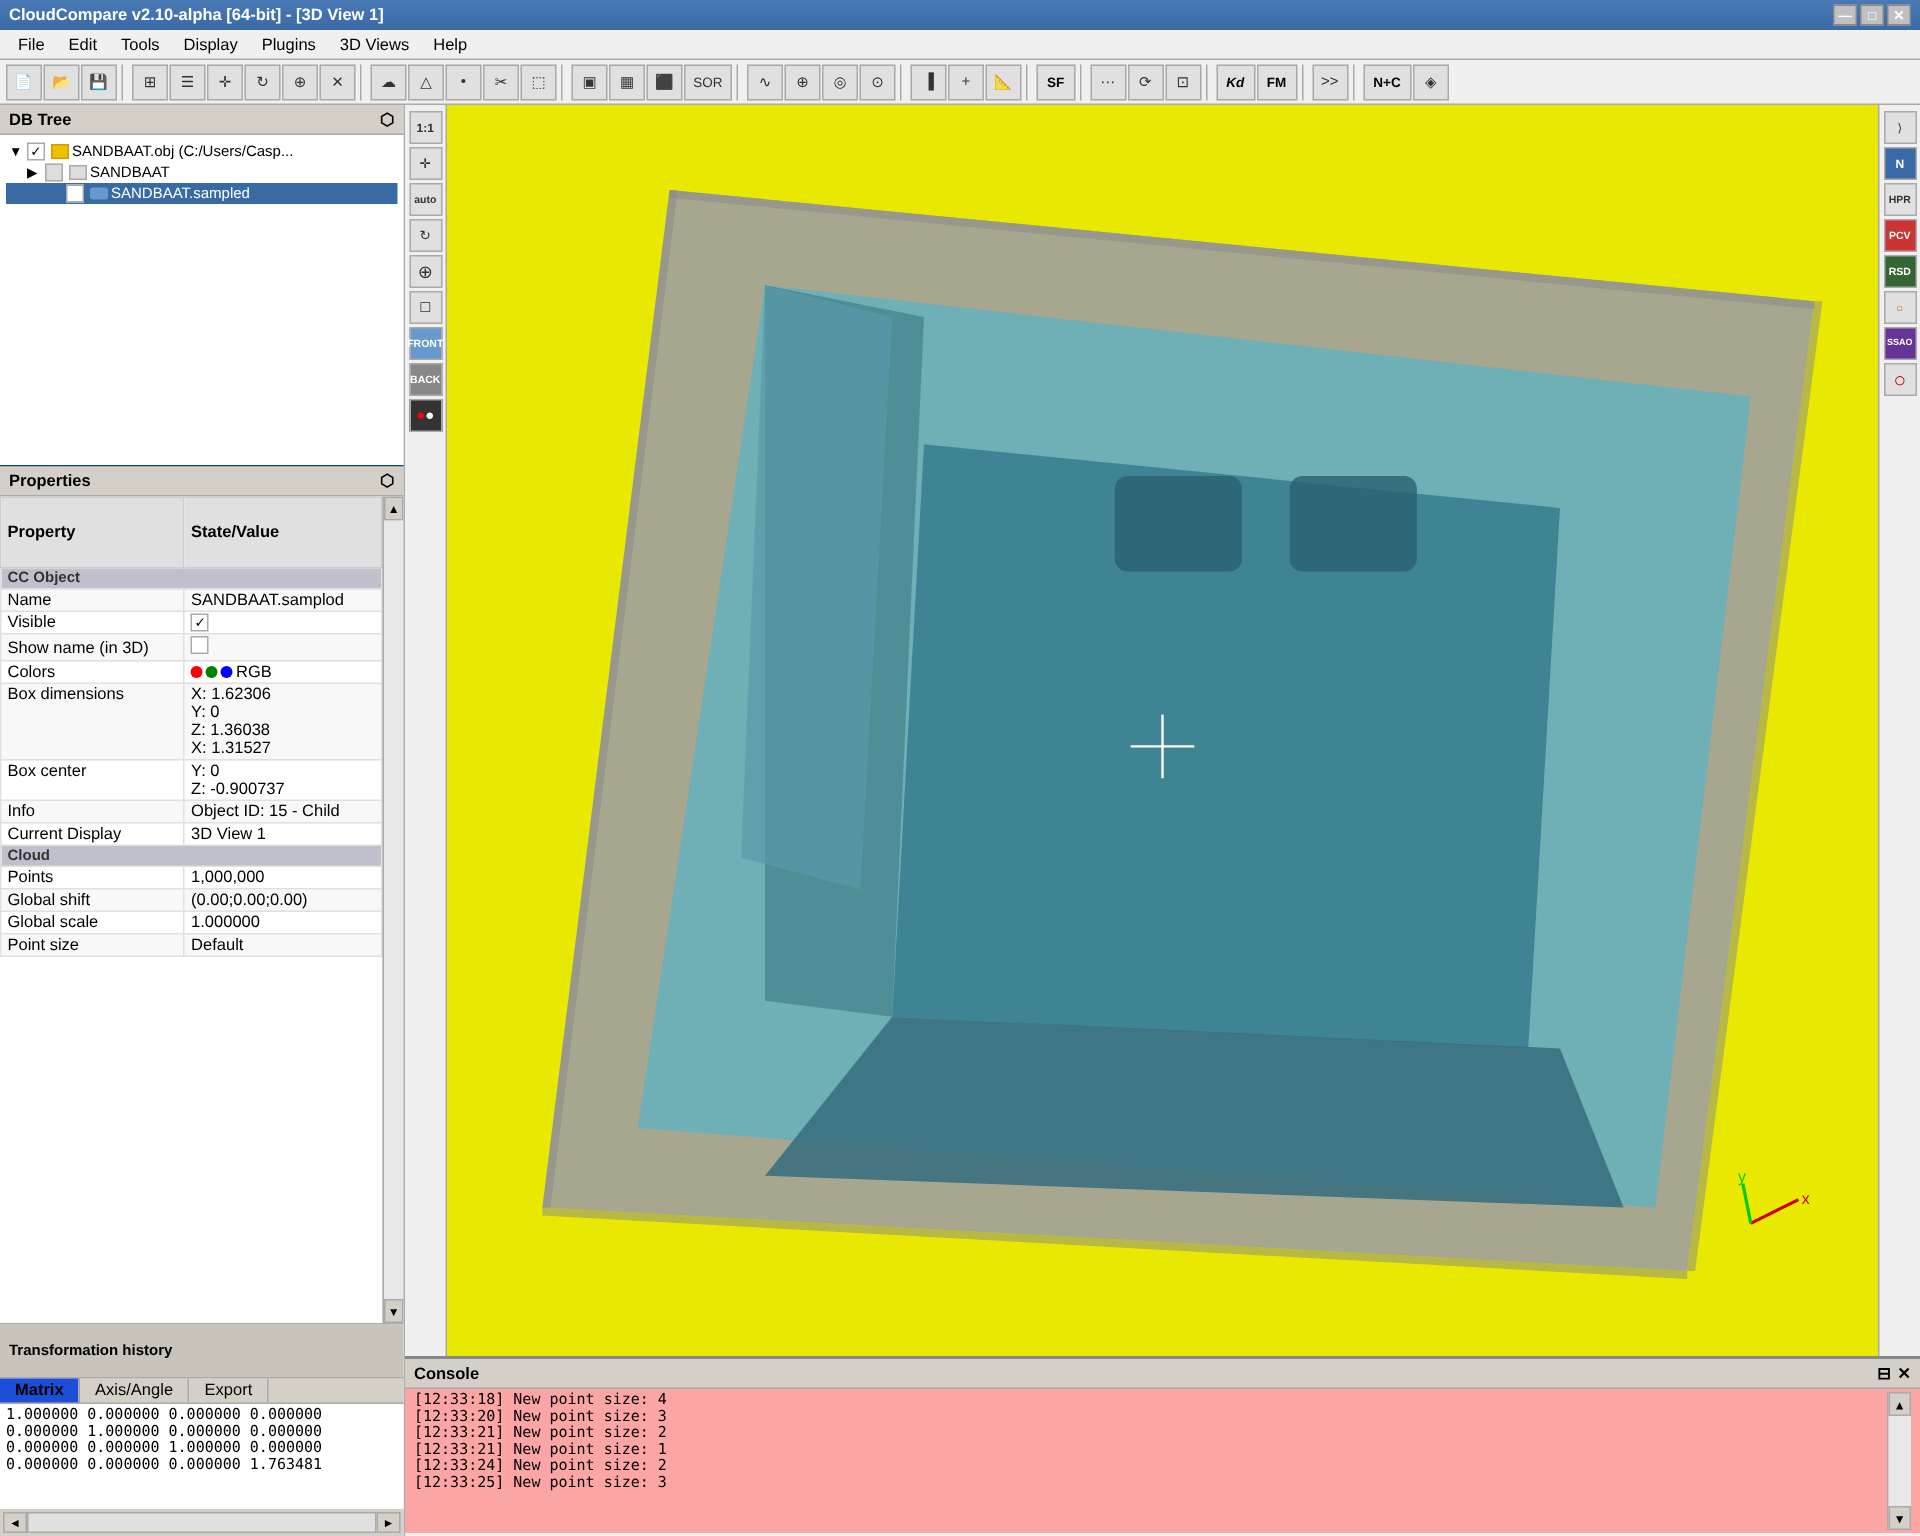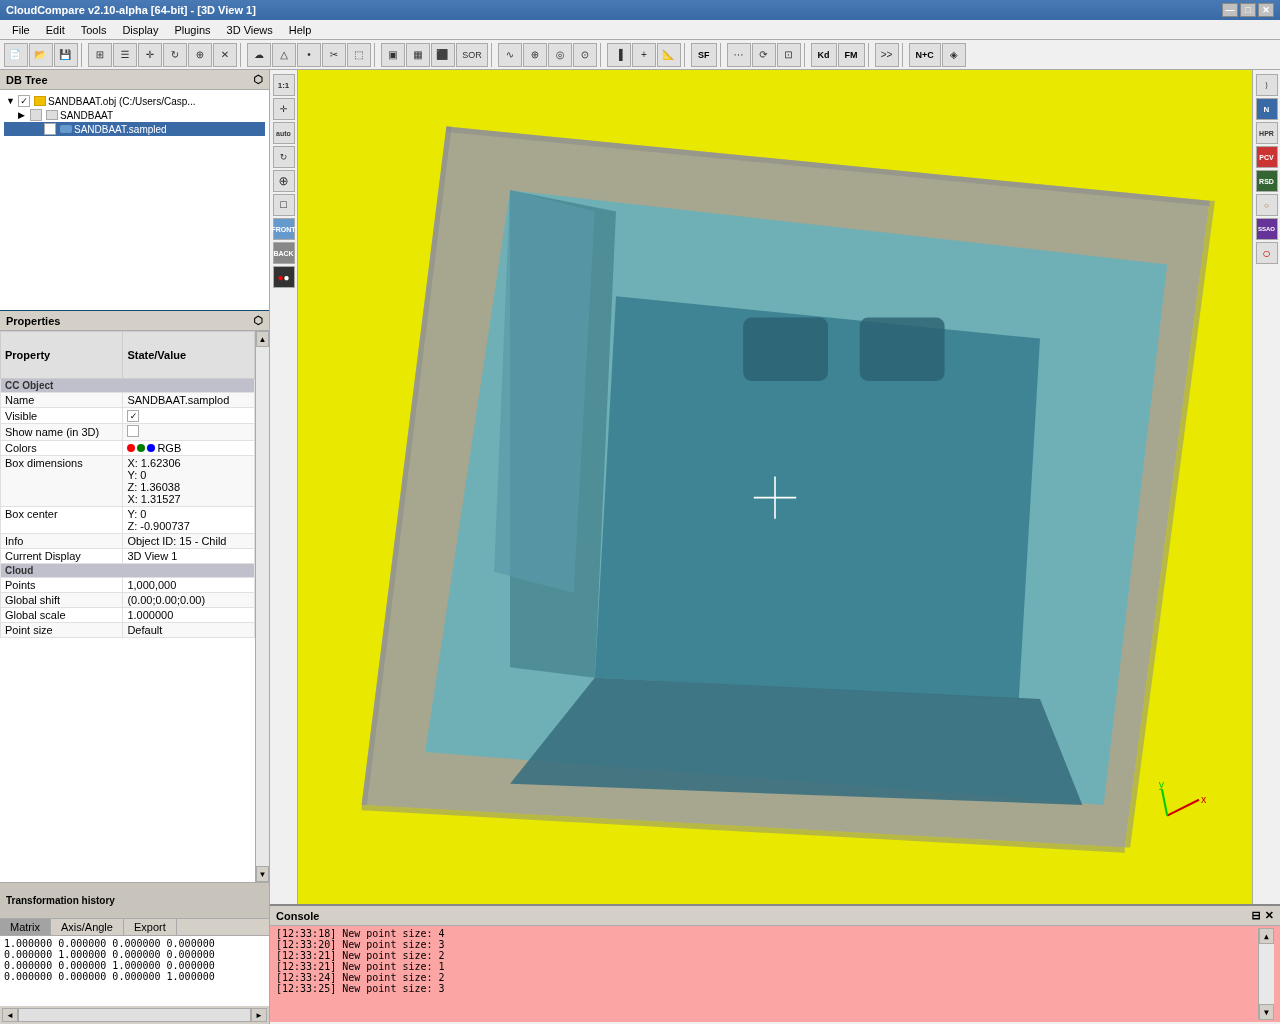--- a/index.html
+++ b/index.html
@@ -170,21 +170,21 @@
       display: flex;
       background: #d4d0c8;
       border-bottom: 1px solid #aaa;
     }
     .transform-tab {
       padding: 2px 10px;
       font-size: 11px;
       cursor: pointer;
       border-right: 1px solid #aaa;
     }
-    .transform-tab.active { background: #a3a3a3; font-weight: normal; }
+    .transform-tab.active { background: #1d4ed8; font-weight: bold; }
     #transform-matrix {
       background: white;
       padding: 2px 4px;
       font-family: monospace;
       font-size: 10px;
       height: 70px;
       overflow-y: auto;
     }
     #transform-scrollbar {
       display: flex;
@@ -354,21 +354,21 @@
   <div class="tb-btn">▐</div>
   <div class="tb-btn">+</div>
   <div class="tb-btn">📐</div>
   <div class="tb-sep"></div>
   <div class="tb-text-btn" style="font-size:9px;">SF</div>
   <div class="tb-sep"></div>
   <div class="tb-btn">⋯</div>
   <div class="tb-btn">⟳</div>
   <div class="tb-btn">⊡</div>
   <div class="tb-sep"></div>
-  <div class="tb-text-btn" style="font-size:9px;">Kd</div>
+  <div class="tb-text-btn" style="font-size:9px;font-style:italic;">Kd</div>
   <div class="tb-text-btn" style="font-size:9px;">FM</div>
   <div class="tb-sep"></div>
   <div class="tb-btn">&gt;&gt;</div>
   <div class="tb-sep"></div>
   <div class="tb-text-btn" style="font-size:9px;">N+C</div>
   <div class="tb-btn">◈</div>
 </div>
 
 <div id="main-layout">
 
@@ -507,21 +507,21 @@
       </div>
       <div id="transform-tabs">
         <div class="transform-tab active">Matrix</div>
         <div class="transform-tab">Axis/Angle</div>
         <div class="transform-tab">Export</div>
       </div>
       <div id="transform-matrix">
         <div>1.000000 0.000000 0.000000 0.000000</div>
         <div>0.000000 1.000000 0.000000 0.000000</div>
         <div>0.000000 0.000000 1.000000 0.000000</div>
-        <div>0.000000 0.000000 0.000000 1.000000</div>
+        <div>0.000000 0.000000 0.000000 1.763481</div>
       </div>
       <div id="transform-scrollbar">
         <div style="width:16px;height:14px;background:#d4d0c8;border:1px solid #aaa;display:flex;align-items:center;justify-content:center;font-size:8px;cursor:pointer;">◄</div>
         <div class="horiz-scroll"></div>
         <div style="width:16px;height:14px;background:#d4d0c8;border:1px solid #aaa;display:flex;align-items:center;justify-content:center;font-size:8px;cursor:pointer;">►</div>
       </div>
     </div>
 
   </div>
 

